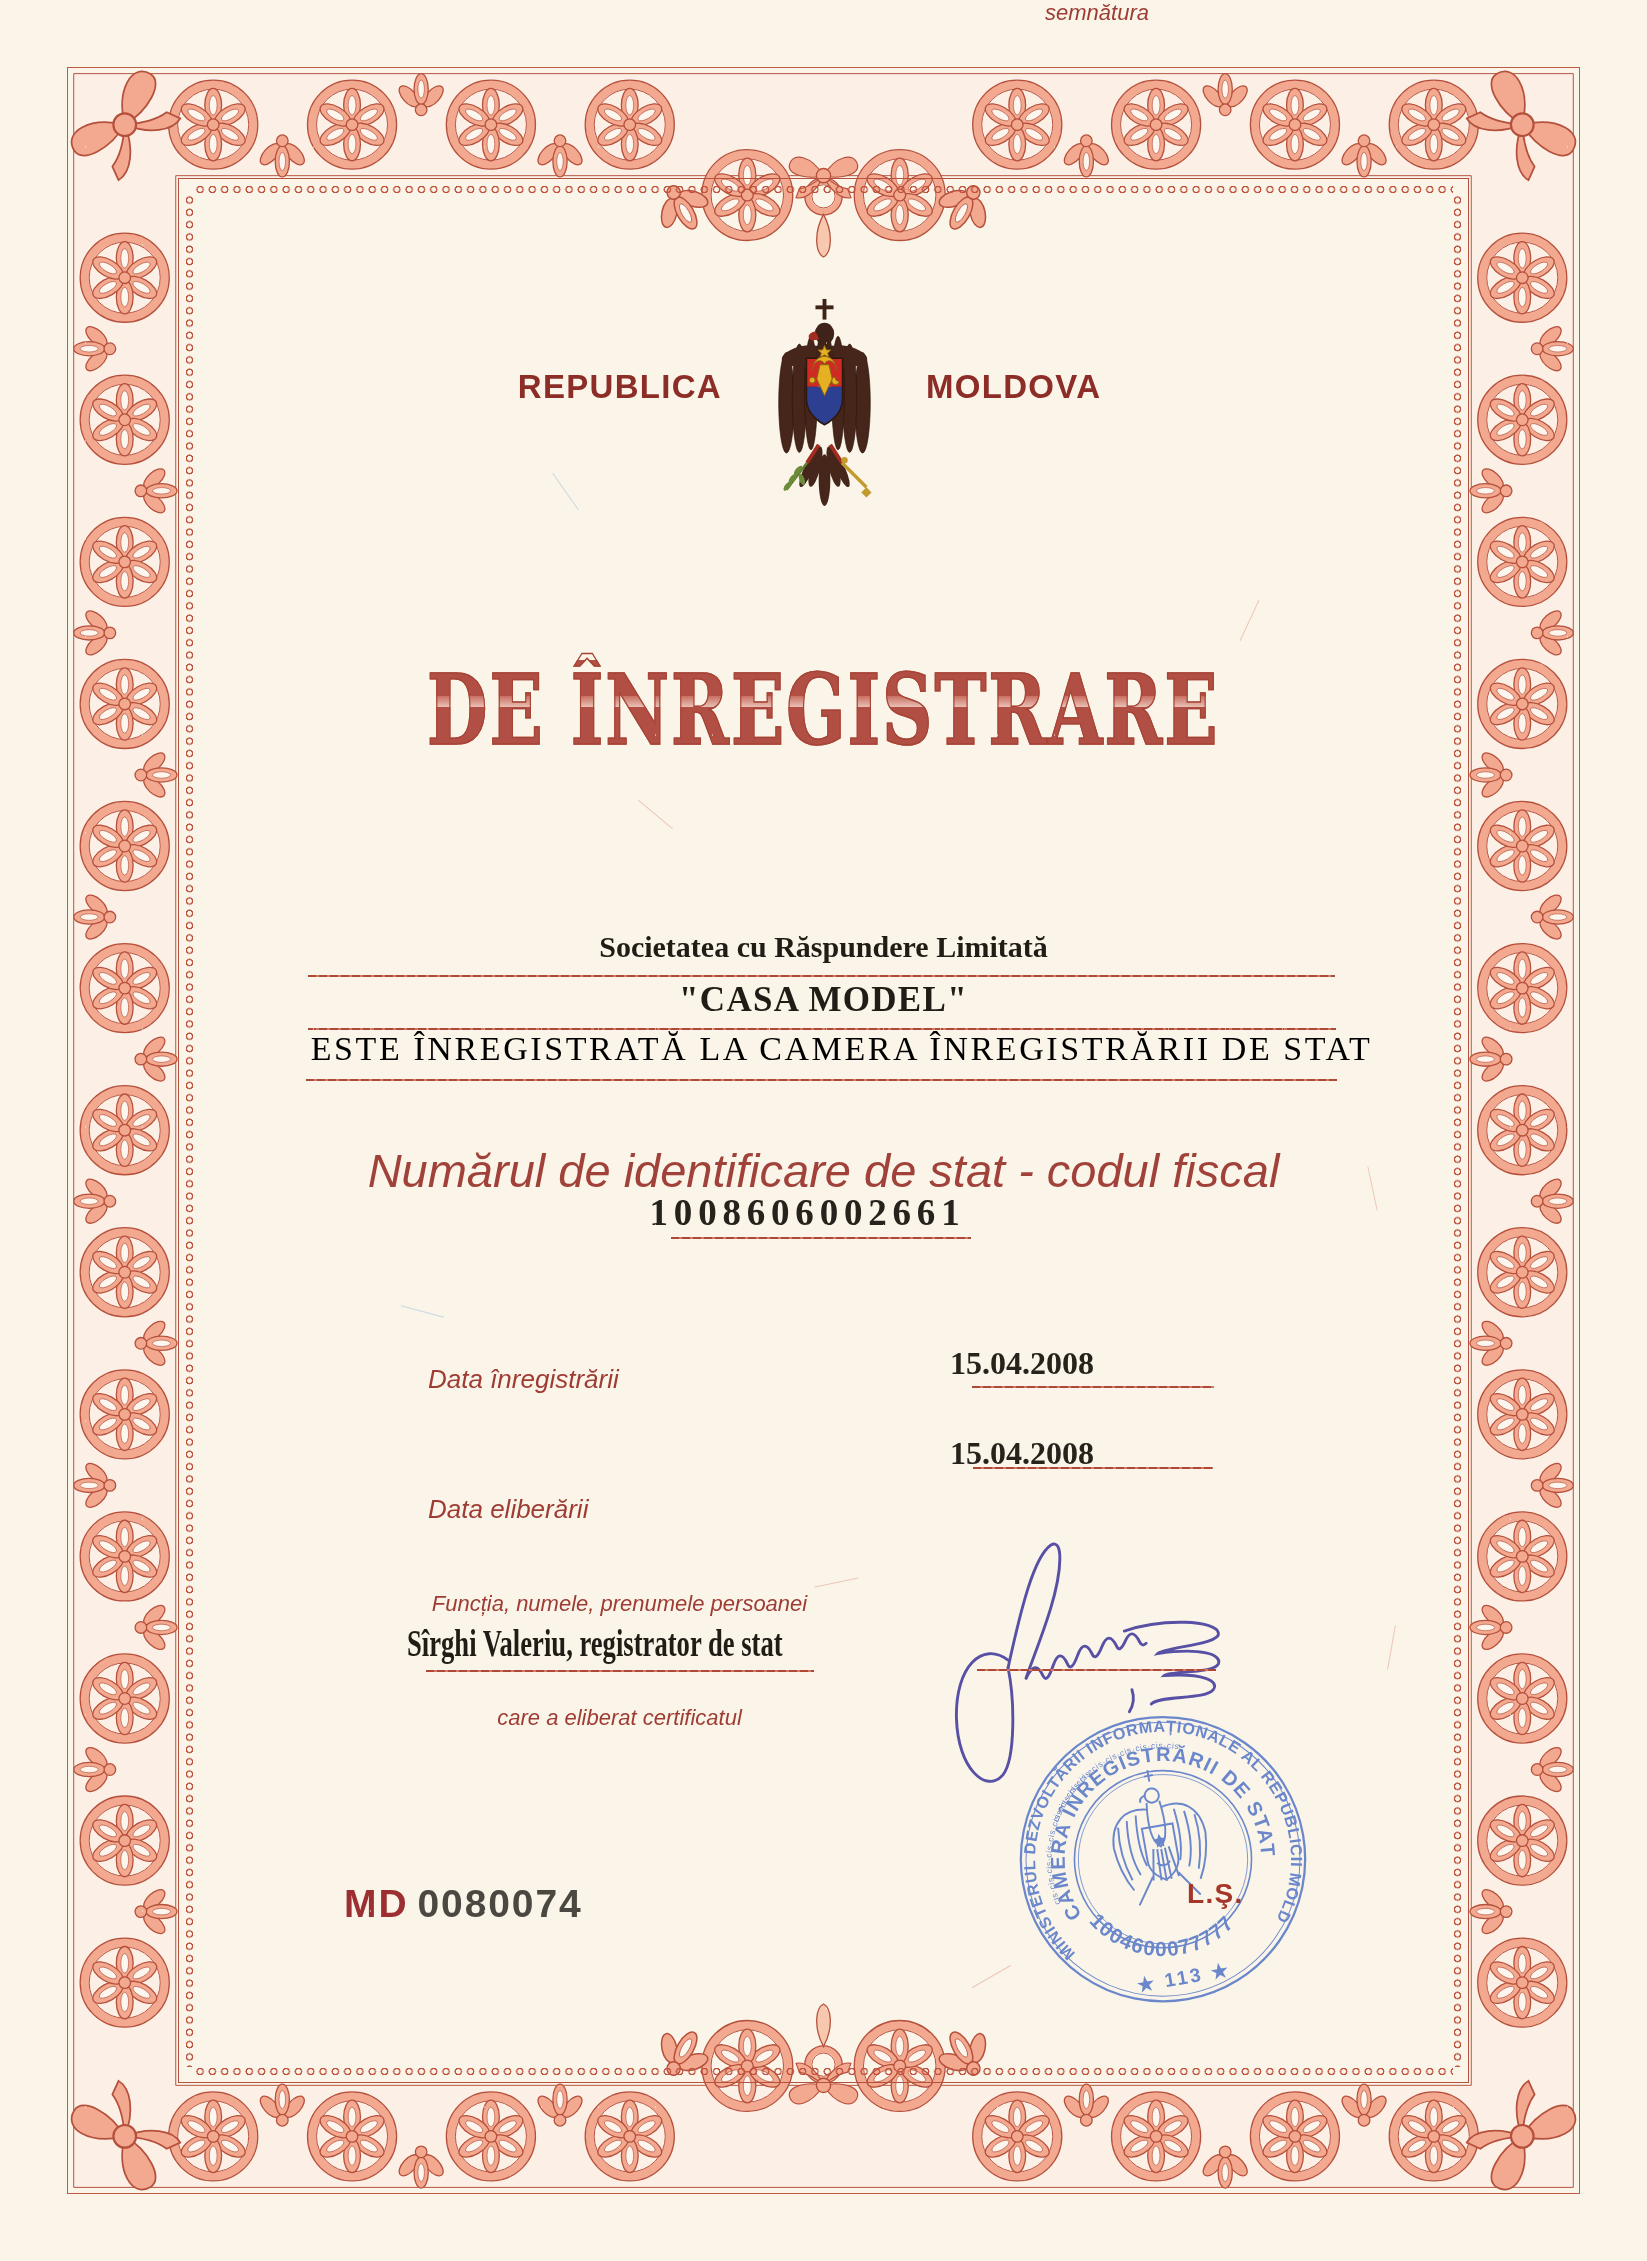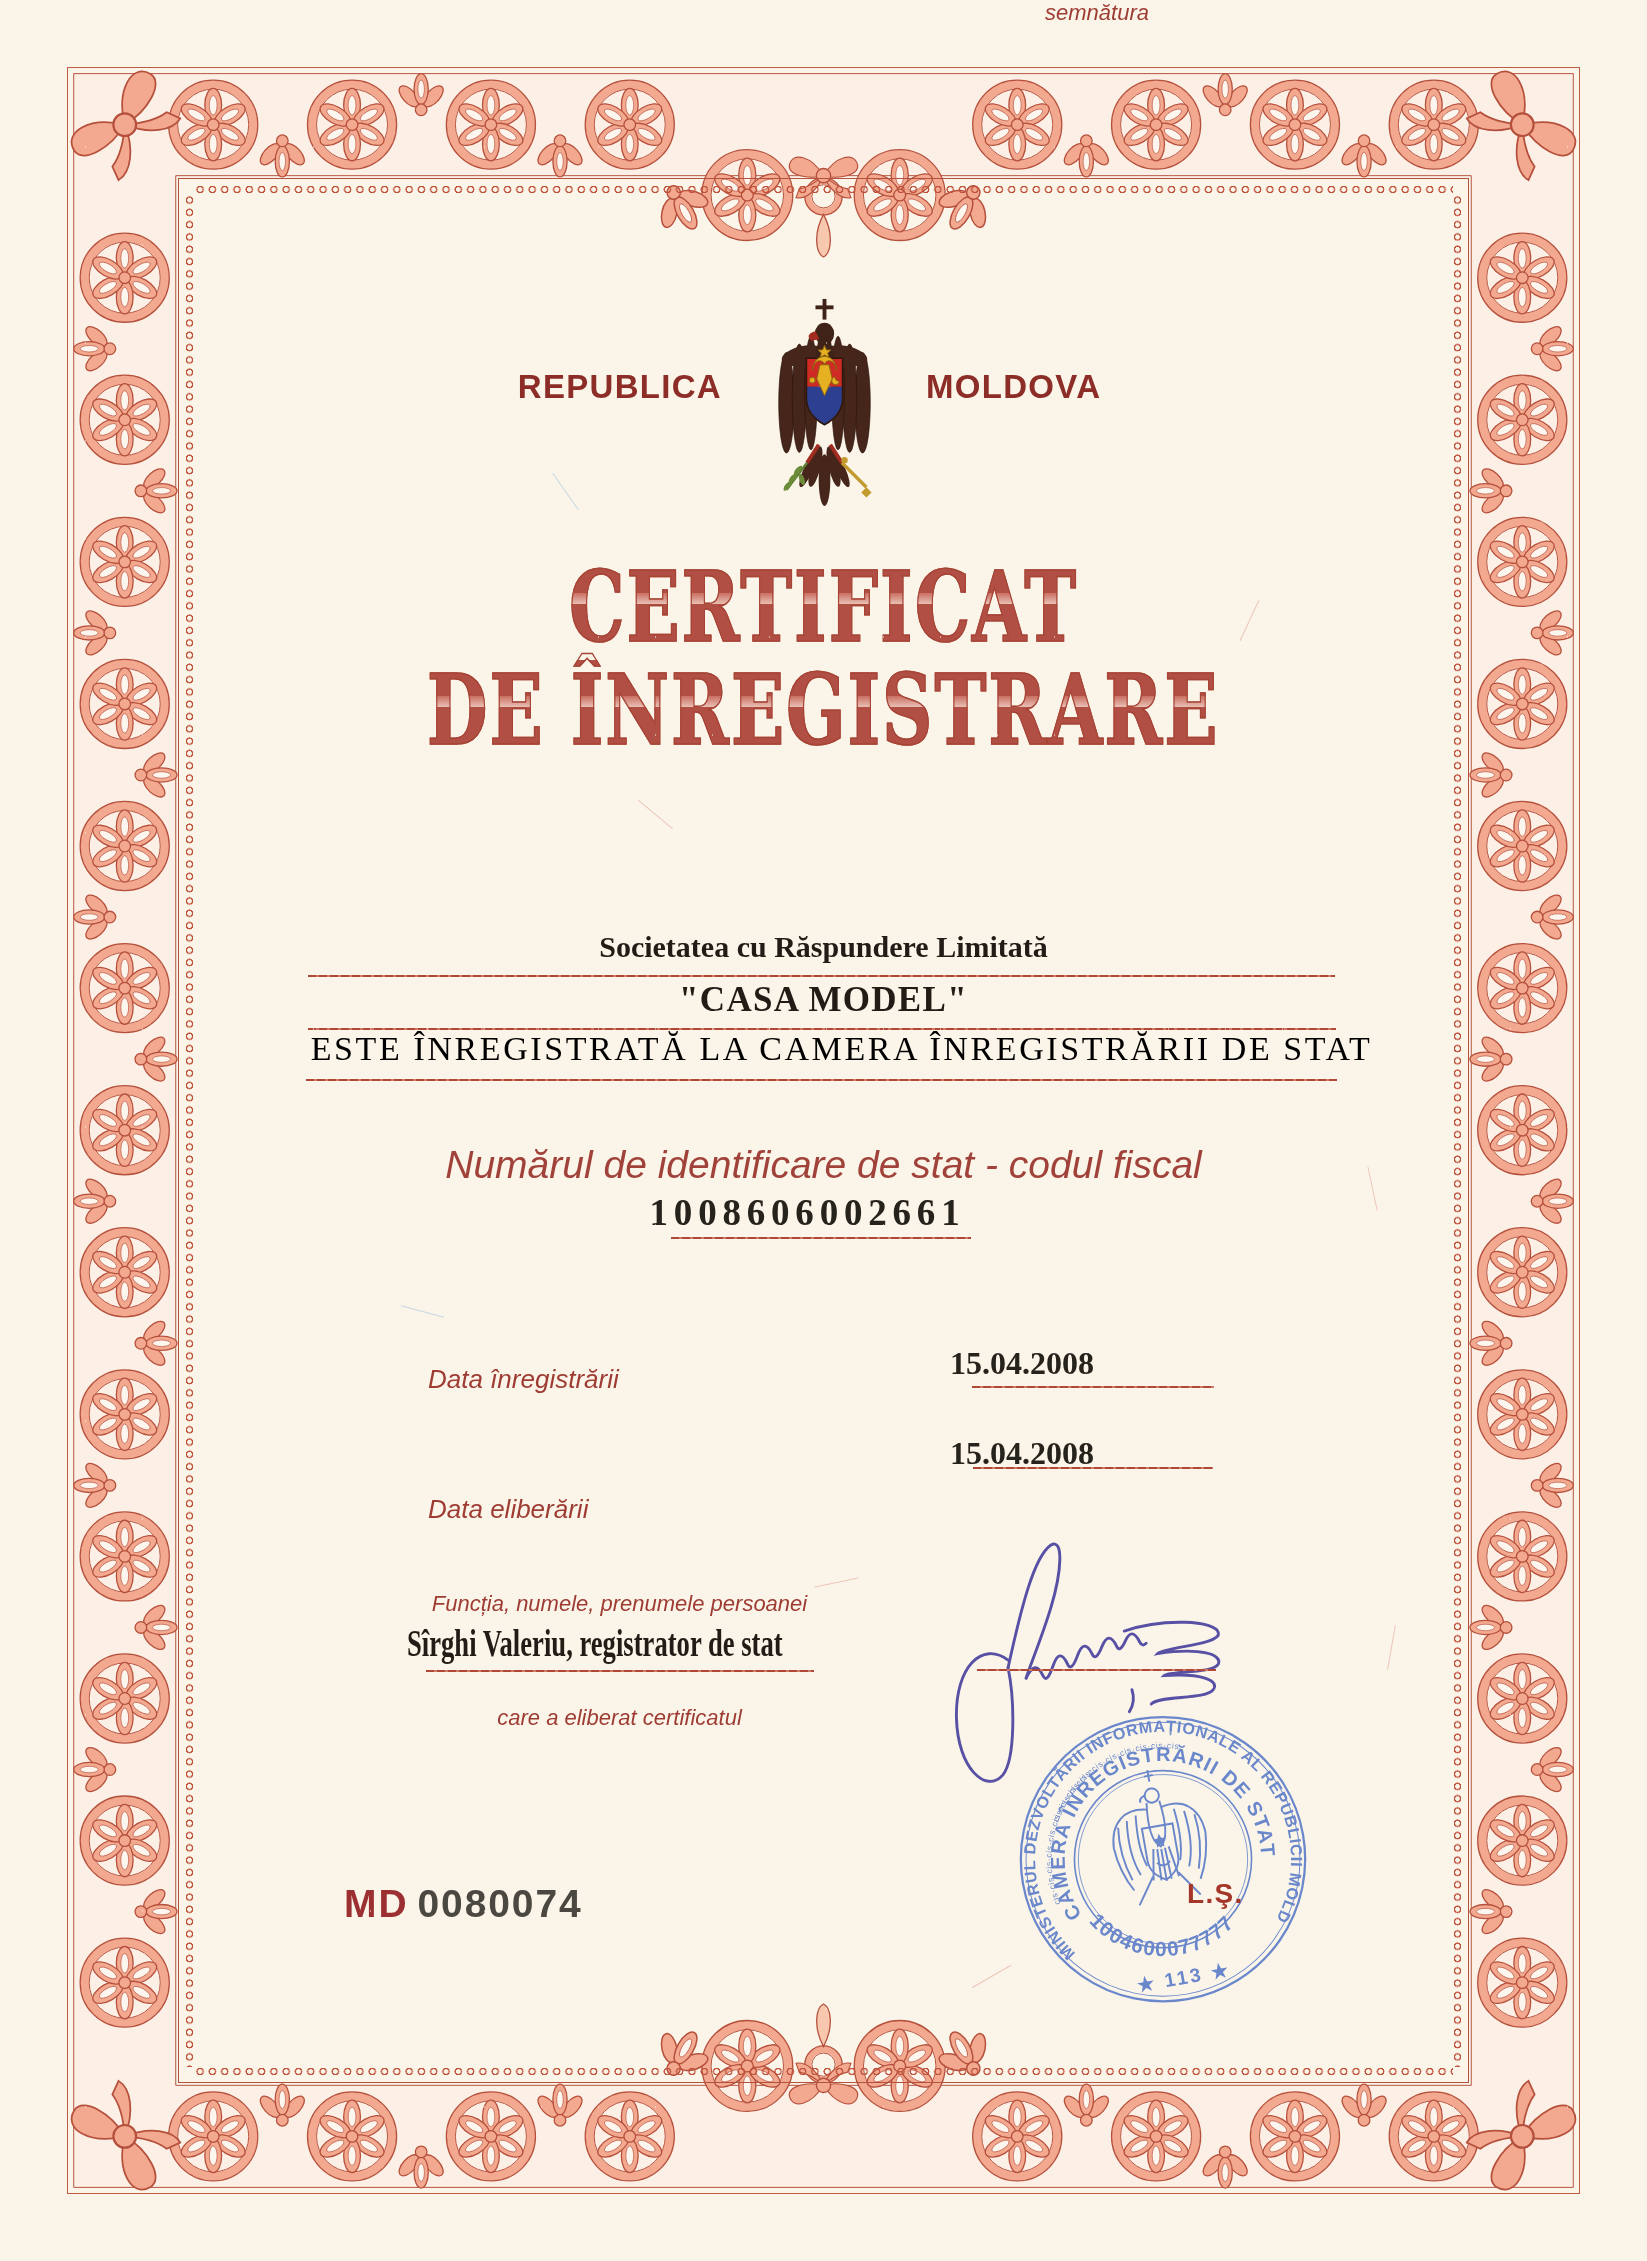--- a/index.html
+++ b/index.html
@@ -41,21 +41,21 @@
      transform:scaleX(0.72);transform-origin:center;}
   
   .ctr{position:absolute;left:0;right:0;text-align:center;color:#211c16;white-space:nowrap;}
   .company-type{top:930px;font-size:30px;font-weight:bold;}
   .company-name{top:980px;font-size:35px;font-weight:bold;letter-spacing:1.3px;}
   .registered{top:1030px;font-size:34px;letter-spacing:2.6px;color:#000000;padding-left:36px;}
   .rule{position:absolute;height:1.9px;
      background-image:repeating-linear-gradient(90deg,#b04838 0 8.4px,#cd7a66 8.4px 11px);}
   
   .fiscal-label{top:1143px;font-family:"Liberation Sans",sans-serif;font-style:italic;
-     font-size:39px;color:#a1423a;}
+     font-size:47px;color:#a1423a;}
   .fiscal-code{top:1191px;left:0;width:1615px;font-size:37px;font-weight:bold;letter-spacing:5.8px;color:#26221c;}
   
   .field-label{position:absolute;left:428px;font-family:"Liberation Sans",sans-serif;
      font-style:italic;font-size:26px;color:#9e3c34;white-space:nowrap;}
   .field-value{position:absolute;left:950px;font-size:32px;font-weight:bold;color:#26221c;white-space:nowrap;}
   
   .registrar-name{position:absolute;left:407px;top:1622px;font-size:37px;font-weight:bold;
      color:#211c16;white-space:nowrap;transform:scaleX(0.72);transform-origin:left center;}
   .note{position:absolute;left:400px;width:439px;text-align:center;
      font-family:"Liberation Sans",sans-serif;font-style:italic;font-size:22px;color:#9e3c34;}
@@ -269,21 +269,20 @@
       <g fill="#e5b022" stroke="#8a6410" stroke-width="1.5">
         <path d="M127,114 C127,100 136,93 145,93 C154,93 163,100 163,114 C163,105 157,99 151,100 C148,101 146,103 145,105 C144,103 142,101 139,100 C133,99 127,105 127,114 Z"></path>
         <path d="M138,106 L152,106 L157,128 L145,154 L133,128 Z"></path>
         <path d="M145,76 L148,83 L155,83 L150,88 L152,95 L145,91 L138,95 L140,88 L135,83 L142,83 Z"></path>
         <circle cx="126" cy="130" r="4.5"></circle>
         <path d="M161,125 a6,6 0 1 0 7,7 a8,8 0 0 1 -7,-7 Z"></path>
       </g>
     </g>
   </svg>
 
-  <div class="title-wrap t1"><span class="title-text">CERTIFICAT</span></div>
   <div class="title-wrap t2"><span class="title-text">DE ÎNREGISTRARE</span></div>
 
   <div class="ctr company-type">Societatea cu Răspundere Limitată</div>
   <div class="rule" style="left:308px;top:975px;width:1027px;"></div>
   <div class="ctr company-name">"CASA MODEL"</div>
   <div class="rule" style="left:308px;top:1028px;width:1028px;"></div>
   <div class="ctr registered">ESTE ÎNREGISTRATĂ LA CAMERA ÎNREGISTRĂRII DE STAT</div>
   <div class="rule" style="left:306px;top:1079px;width:1031px;"></div>
 
   <div class="ctr fiscal-label">Numărul de identificare de stat - codul fiscal</div>

